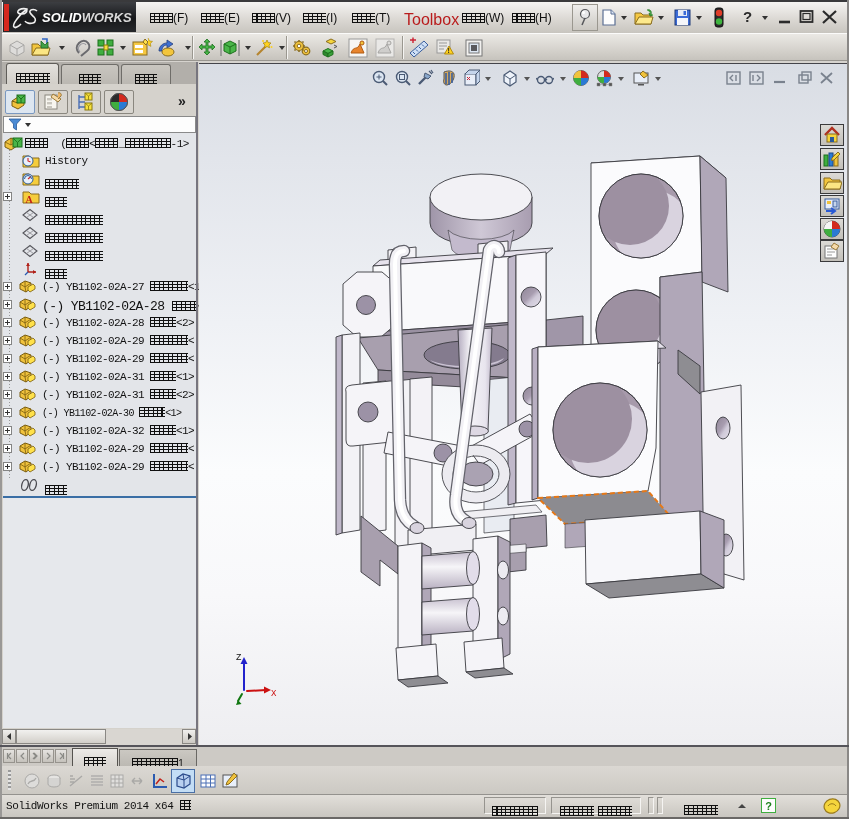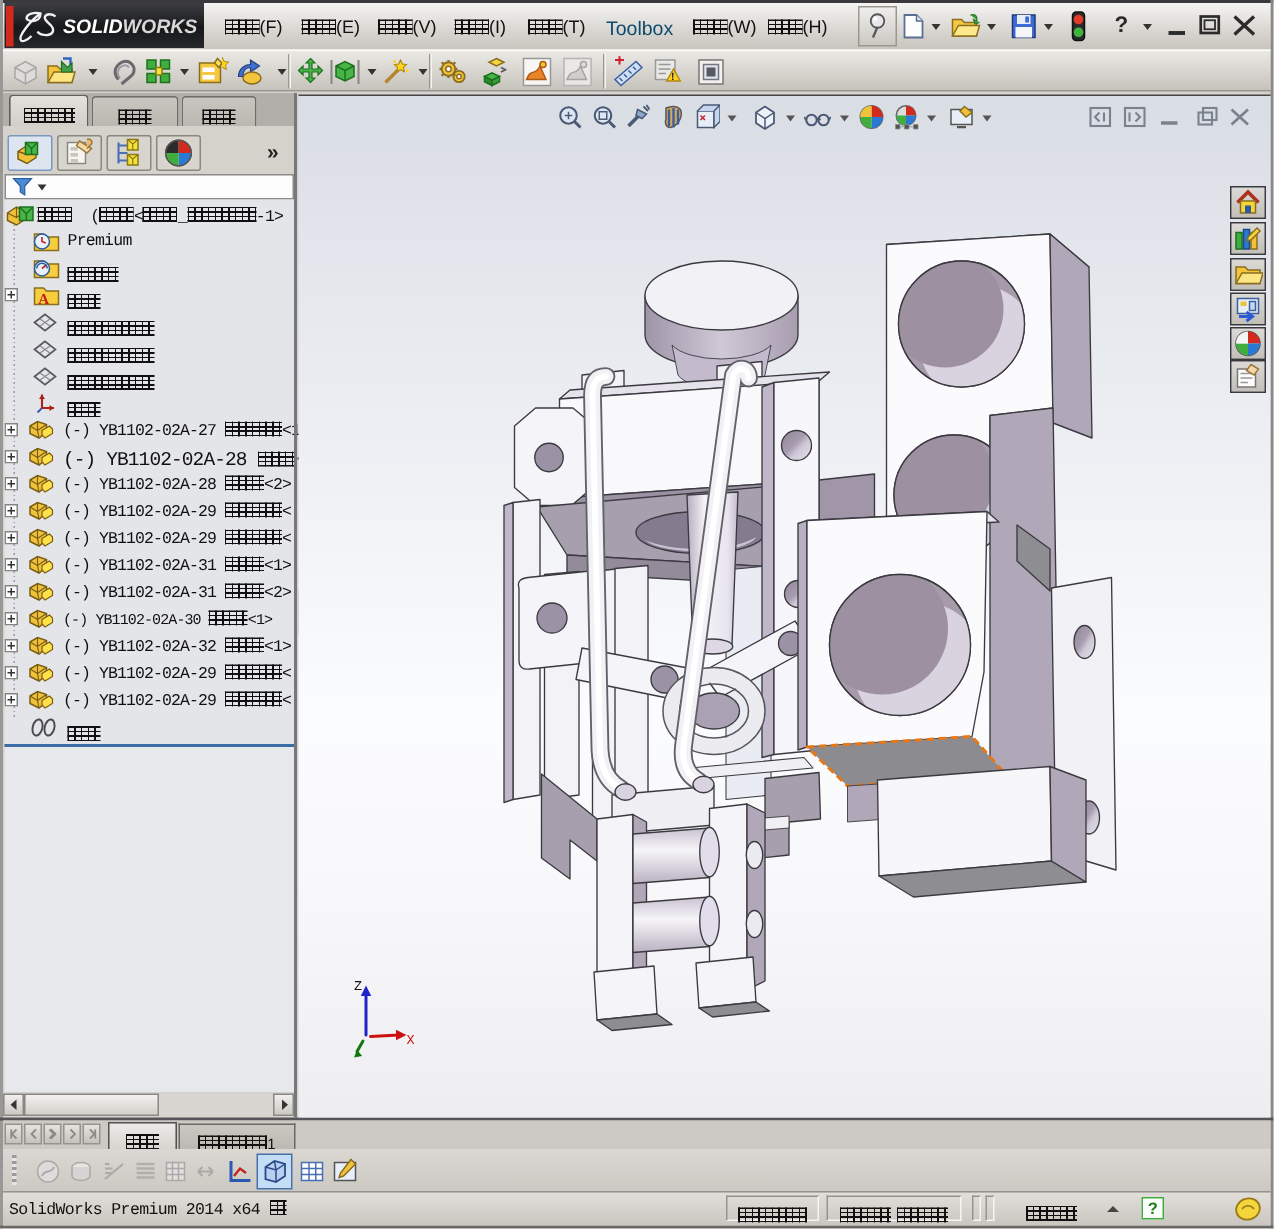--- a/index.html
+++ b/index.html
@@ -22,21 +22,21 @@
  <path d="M11,21 C8,24 5,25 4,24 C3,23 4,20 7,16 C10,12 14,8 17,6 M17,6 C13,5 9,6 8,8 C7,10 9,11 12,11 C15,11 17,9 17,6 Z" fill="none" stroke="#f0f0f0" stroke-width="1.6"></path>
  <path d="M27,8 C25,6 21,6 20,8 C19,10 22,12 24,14 C26,16 26,19 23,20 C20,21 16,20 15,18" fill="none" stroke="#f0f0f0" stroke-width="1.6"></path>
  <text x="32" y="19" font-size="13" font-style="italic" font-weight="bold" fill="#ffffff" font-family="Liberation Sans">SOLID<tspan fill="#d8d8d8">WORKS</tspan></text>
 </svg>
 
 <div class="a" style="left:150px;top:11px;font-size:12px;color:#111"><span class="z" style="width:23px"></span>(F)</div>
 <div class="a" style="left:201px;top:11px;font-size:12px;color:#111"><span class="z" style="width:23px"></span>(E)</div>
 <div class="a" style="left:252px;top:11px;font-size:12px;color:#111"><span class="z" style="width:23px"></span>(V)</div>
 <div class="a" style="left:303px;top:11px;font-size:12px;color:#111"><span class="z" style="width:23px"></span>(I)</div>
 <div class="a" style="left:352px;top:11px;font-size:12px;color:#111"><span class="z" style="width:23px"></span>(T)</div>
-<div class="a" style="left:404px;top:11px;font-size:13px;color:#0c4a6e">Toolbox</div>
+<div class="a" style="left:404px;top:11px;font-size:16px;color:#b91c1c">Toolbox</div>
 <div class="a" style="left:462px;top:11px;font-size:12px;color:#111"><span class="z" style="width:23px"></span>(W)</div>
 <div class="a" style="left:512px;top:11px;font-size:12px;color:#111"><span class="z" style="width:23px"></span>(H)</div>
 <div class="a" style="left:572px;top:4px;width:26px;height:27px;background:linear-gradient(180deg,#efeeec,#cbc8c2);border:1px solid #9a978f"></div>
 <svg class="a" style="left:577px;top:8px" width="16" height="18" viewBox="0 0 16 18">
     <circle cx="8" cy="6" r="4.5" fill="#e8e8ea" stroke="#55565a" stroke-width="1.2"></circle>
     <circle cx="6.5" cy="4.5" r="1.5" fill="#fff"></circle>
     <path d="M8,10 L5,17" stroke="#55565a" stroke-width="1.5"></path>
   </svg>
 <svg class="a" style="left:601px;top:9px" width="16" height="17" viewBox="0 0 16 17">
     <path d="M2,1 L10,1 L14,5 L14,16 L2,16 Z" fill="#fdfdfd" stroke="#5b6f93" stroke-width="1.2"></path>
@@ -240,21 +240,21 @@
     <path d="M7,2 L7,9 L1,6 M7,9 L13,5" fill="none" stroke="#7a5d10" stroke-width="0.8"></path>
     <rect x="9" y="2" width="9" height="9" fill="#49b549" stroke="#1d701d"></rect>
     <path d="M9,2 L13.5,6.5 L18,2 M13.5,6.5 L13.5,11" stroke="#1d701d" fill="none" stroke-width="0.9"></path>
   </svg>
 <div class="a mono" style="left:25px;top:138px;font-size:11px;color:#111;letter-spacing:-0.5px"><span class="z" style="width:23px"></span>&nbsp;&nbsp;(<span class="z" style="width:23px"></span>&lt;<span class="z" style="width:23px"></span>_<span class="z" style="width:46px"></span>-1&gt;</div>
 <svg class="a" style="left:22px;top:154px" width="18" height="14" viewBox="0 0 18 14">
     <path d="M1,2 L7,2 L9,4 L17,4 L17,13 L1,13 Z" fill="#f5cd3d" stroke="#8a6d1f"></path>
     <circle cx="6" cy="7" r="5" fill="#e8f0fa" stroke="#2a5a9a"></circle>
     <path d="M6,4 L6,7 L8.5,8" stroke="#c22" stroke-width="1.1" fill="none"></path>
   </svg>
-<div class="a mono" style="left:45px;top:155px;font-size:11px;letter-spacing:-0.5px;color:#111">Premium</div>
+<div class="a mono" style="left:45px;top:155px;font-size:11px;letter-spacing:-0.5px;color:#111">History</div>
 <svg class="a" style="left:22px;top:172px" width="18" height="14" viewBox="0 0 18 14">
     <path d="M1,2 L7,2 L9,4 L17,4 L17,13 L1,13 Z" fill="#f5cd3d" stroke="#8a6d1f"></path>
     <circle cx="6" cy="7" r="5" fill="#e8f0fa" stroke="#2a5a9a"></circle>
     <path d="M6,7 L9,4.5" stroke="#c22" stroke-width="1.1"></path>
     <path d="M2.5,7 A3.5,3.5 0 0 1 9.5,7" fill="none" stroke="#2a5a9a"></path>
   </svg>
 <div class="a" style="left:45px;top:174px"><span class="z" style="width:34px"></span></div>
 <svg class="a" style="left:3px;top:192px" width="9" height="9">
     <rect x="0.5" y="0.5" width="8" height="8" fill="#fff" stroke="#848484"></rect>
     <path d="M2,4.5 L7,4.5 M4.5,2 L4.5,7" stroke="#333" stroke-width="1"></path>

